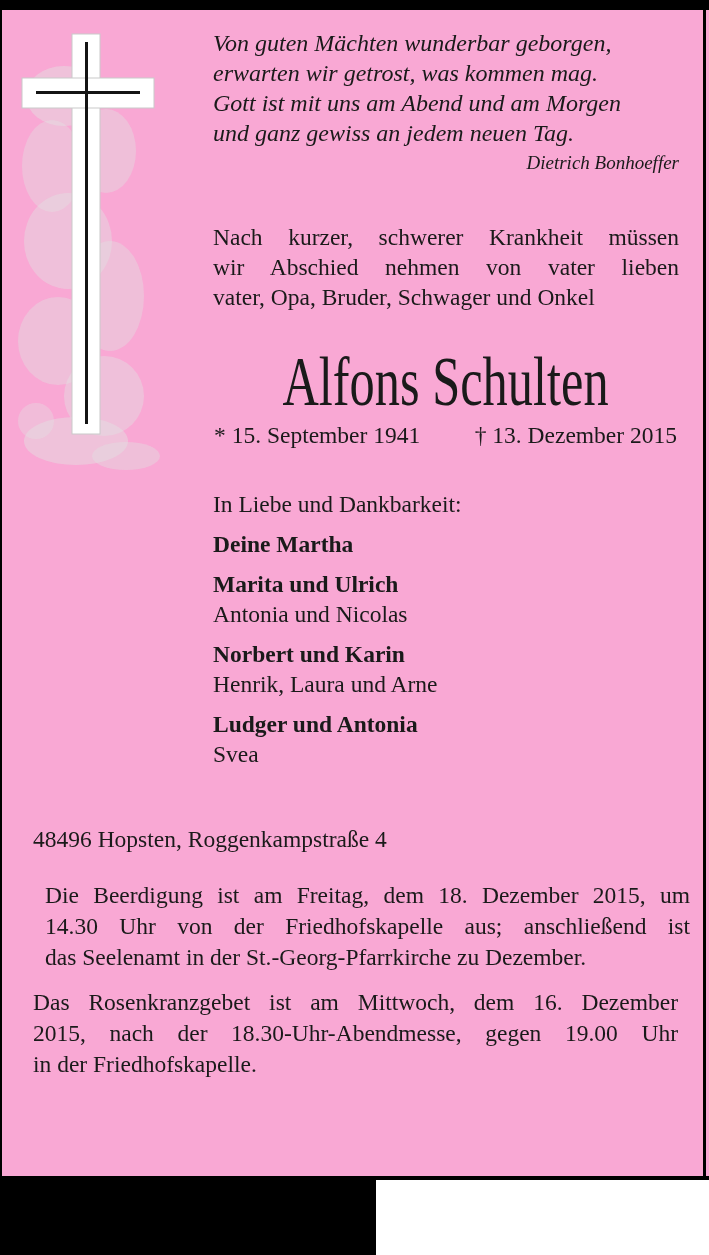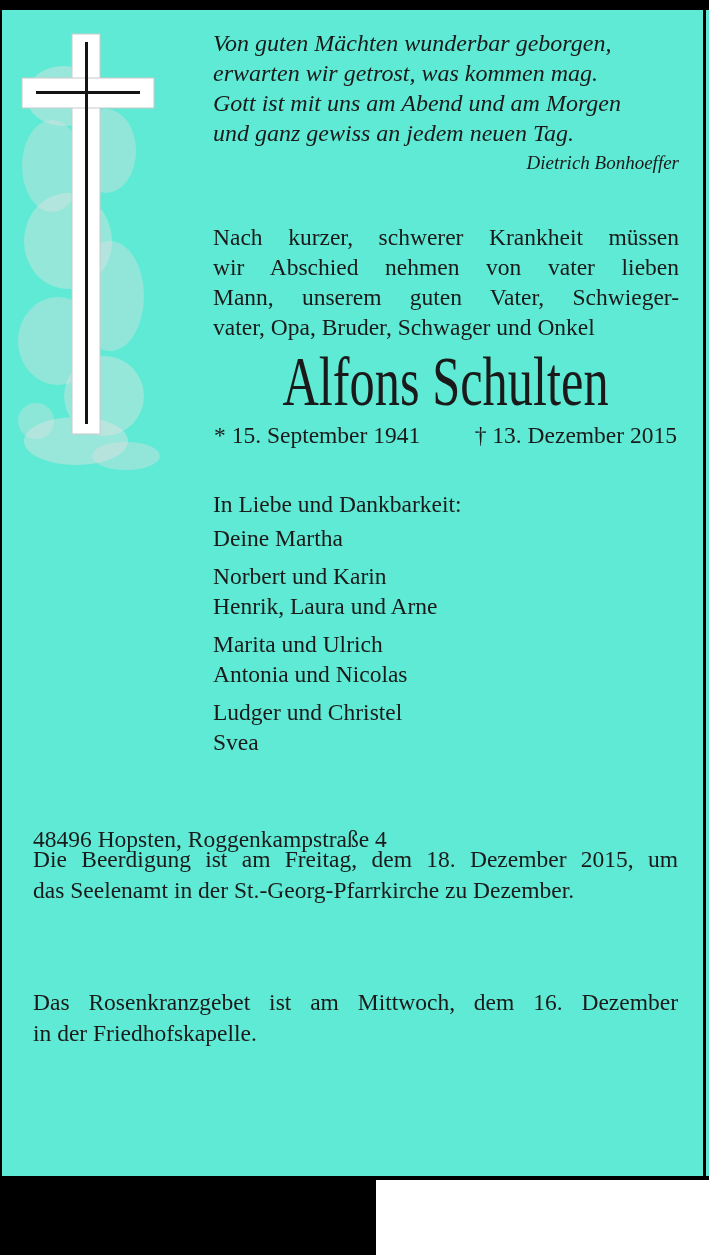--- a/index.html
+++ b/index.html
@@ -1,21 +1,21 @@
 <!DOCTYPE html>
 <html><head>
 <meta charset="utf-8">
 <style>
   html,body{margin:0;padding:0;}
   body{
     width:709px;height:1255px;position:relative;background:#ffffff;
     font-family:"Liberation Serif","DejaVu Serif",serif;
     color:#1a1a1a;overflow:hidden;
   }
-  .sheet{position:absolute;left:0;top:0;width:709px;height:1180px;background:#5eead4;}
+  .sheet{position:absolute;left:0;top:0;width:709px;height:1180px;background:#f9a8d4;}
   .b-top{position:absolute;left:0;top:0;width:709px;height:10px;background:#000;}
   .b-left{position:absolute;left:0;top:0;width:2px;height:1180px;background:#000;}
   .b-right{position:absolute;left:703px;top:0;width:3px;height:1180px;background:#000;}
   .b-bottom{position:absolute;left:0;top:1176px;width:709px;height:4px;background:#000;}
 
   .cross-wrap{position:absolute;left:6px;top:26px;width:164px;height:445px;}
 
   .quote{position:absolute;left:213px;top:28px;width:466px;
          font-style:italic;font-size:24px;line-height:30px;}
   .quote .attr{text-align:right;font-size:19px;line-height:26px;margin-top:2px;}
@@ -30,27 +30,27 @@
   .name span{display:inline-block;font-size:70px;transform:scaleX(.72);transform-origin:50% 50%;white-space:nowrap;}
 
   .dates{position:absolute;left:214px;top:420px;width:463px;
          display:flex;justify-content:space-between;
          font-size:23.5px;line-height:30px;white-space:nowrap;}
 
   .family{position:absolute;left:213px;top:489px;width:466px;
           font-size:23.5px;line-height:30px;}
   .family .heading{margin-bottom:4px;}
   .family .group{margin-bottom:8px;}
-  .family .main{font-weight:normal;}
+  .family .main{font-weight:bold;margin-top:10px;}
 
   .address{position:absolute;left:33px;top:824px;width:645px;
            font-size:23.5px;line-height:30px;}
 
   .infoblock{position:absolute;left:33px;width:645px;font-size:23.5px;line-height:31px;}
-  .p1{top:844px;} .p2{top:987px;} .p3{top:1094px;}
+  .p1{top:880px;margin-left:12px;} .p2{top:987px;} .p3{top:1094px;}
 
   .redaction{position:absolute;left:0;top:1180px;width:376px;height:75px;background:#000;}
 </style>
 </head>
 <body>
 
 <div class="sheet">
 
   <div class="b-top"></div>
   <div class="b-left"></div>
@@ -83,60 +83,61 @@
     <div>Von guten Mächten wunderbar geborgen,</div>
     <div>erwarten wir getrost, was kommen mag.</div>
     <div>Gott ist mit uns am Abend und am Morgen</div>
     <div>und ganz gewiss an jedem neuen Tag.</div>
     <div class="attr">Dietrich Bonhoeffer</div>
   </div>
 
   <div class="intro">
     <div class="jline">Nach kurzer, schwerer Krankheit müssen</div>
     <div class="jline">wir Abschied nehmen von vater lieben</div>
-    <div class="jline">Mann, unserem guten Vater, Schwieger-</div>
     <div class="lline">vater, Opa, Bruder, Schwager und Onkel</div>
   </div>
 
   <div class="name">
     <span>Alfons Schulten</span>
   </div>
 
   <div class="dates">
     <span>* 15. September 1941</span>
     <span>† 13. Dezember 2015</span>
   </div>
 
   <div class="family">
     <div class="heading">In Liebe und Dankbarkeit:</div>
     <div class="group">
       <div class="main">Deine Martha</div>
     </div>
     <div class="group">
+      <div class="main">Marita und Ulrich</div>
+      <div class="sub">Antonia und Nicolas</div>
+    </div>
+    <div class="group">
       <div class="main">Norbert und Karin</div>
       <div class="sub">Henrik, Laura und Arne</div>
     </div>
     <div class="group">
-      <div class="main">Marita und Ulrich</div>
-      <div class="sub">Antonia und Nicolas</div>
-    </div>
-    <div class="group">
-      <div class="main">Ludger und Christel</div>
+      <div class="main">Ludger und Antonia</div>
       <div class="sub">Svea</div>
     </div>
   </div>
 
   <div class="address">48496 Hopsten, Roggenkampstraße 4</div>
 
   <div class="infoblock p1">
     <div class="jline">Die Beerdigung ist am Freitag, dem 18. Dezember 2015, um</div>
+    <div class="jline">14.30 Uhr von der Friedhofskapelle aus; anschließend ist</div>
     <div class="lline">das Seelenamt in der St.-Georg-Pfarrkirche zu Dezember.</div>
   </div>
 
   <div class="infoblock p2">
     <div class="jline">Das Rosenkranzgebet ist am Mittwoch, dem 16. Dezember</div>
+    <div class="jline">2015, nach der 18.30-Uhr-Abendmesse, gegen 19.00 Uhr</div>
     <div class="lline">in der Friedhofskapelle.</div>
   </div>
 
 
 </div>
 
 <div class="redaction"></div>
 
 </body></html>

